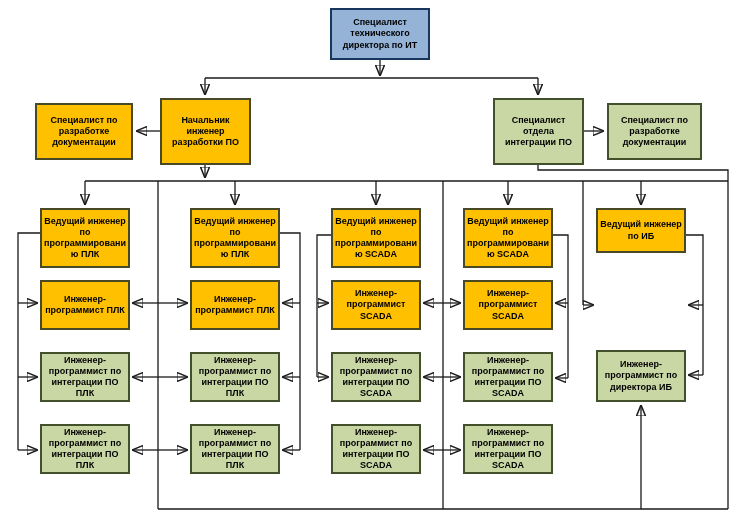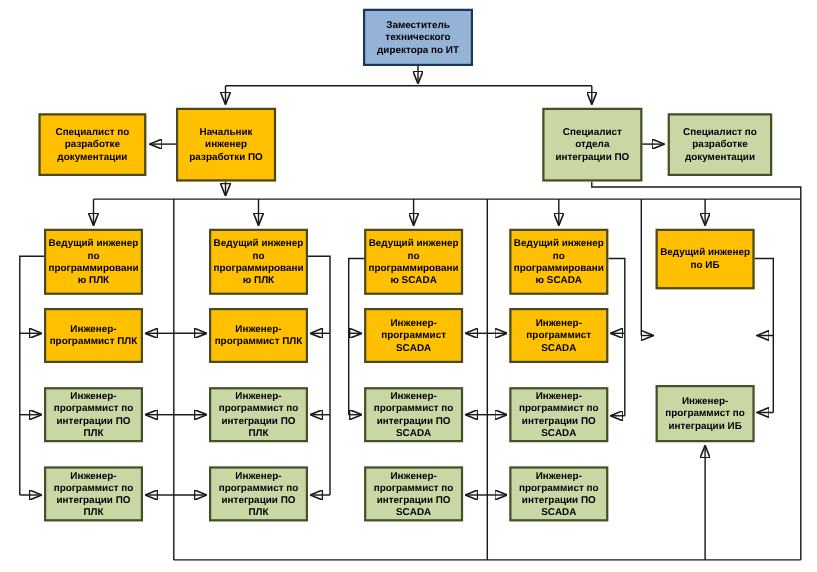--- a/index.html
+++ b/index.html
@@ -82,21 +82,21 @@
     <path d="M443,303 L460,303" marker-end="url(#arr)"></path>
     <path d="M443,377 L424,377" marker-end="url(#arr)"></path>
     <path d="M443,377 L460,377" marker-end="url(#arr)"></path>
     <path d="M443,450 L424,450" marker-end="url(#arr)"></path>
     <path d="M443,450 L460,450" marker-end="url(#arr)"></path>
 
     <path d="M583,181 L583,305"></path>
     <path d="M583,305 L593,305" marker-end="url(#arr)"></path>
   </svg>
 
-  <div class="node blue" style="left:330px;top:8px;width:100px;height:52px">Заместитель технического директора по ИТ</div>
+  <div class="node blue" style="left:330px;top:8px;width:100px;height:52px">Специалист технического директора по ИТ</div>
 
   <div class="node orange" style="left:35px;top:103px;width:98px;height:57px">Специалист по разработке документации</div>
   <div class="node orange" style="left:160px;top:98px;width:91px;height:67px">Начальник инженер разработки ПО</div>
   <div class="node green" style="left:493px;top:98px;width:91px;height:67px">Специалист отдела интеграции ПО</div>
   <div class="node green" style="left:607px;top:103px;width:95px;height:57px">Специалист по разработке документации</div>
 
   <div class="node orange" style="left:40px;top:208px;width:90px;height:60px">Ведущий инженер по программированию ПЛК</div>
   <div class="node orange" style="left:40px;top:280px;width:90px;height:50px">Инженер-программист ПЛК</div>
   <div class="node green" style="left:40px;top:352px;width:90px;height:50px">Инженер-программист по интеграции ПО ПЛК</div>
   <div class="node green" style="left:40px;top:424px;width:90px;height:50px">Инженер-программист по интеграции ПО ПЛК</div>
@@ -109,16 +109,16 @@
   <div class="node orange" style="left:331px;top:208px;width:90px;height:60px">Ведущий инженер по программированию SCADA</div>
   <div class="node orange" style="left:331px;top:280px;width:90px;height:50px">Инженер-программист SCADA</div>
   <div class="node green" style="left:331px;top:352px;width:90px;height:50px">Инженер-программист по интеграции ПО SCADA</div>
   <div class="node green" style="left:331px;top:424px;width:90px;height:50px">Инженер-программист по интеграции ПО SCADA</div>
 
   <div class="node orange" style="left:463px;top:208px;width:90px;height:60px">Ведущий инженер по программированию SCADA</div>
   <div class="node orange" style="left:463px;top:280px;width:90px;height:50px">Инженер-программист SCADA</div>
   <div class="node green" style="left:463px;top:352px;width:90px;height:50px">Инженер-программист по интеграции ПО SCADA</div>
   <div class="node green" style="left:463px;top:424px;width:90px;height:50px">Инженер-программист по интеграции ПО SCADA</div>
 
-  <div class="node orange" style="left:596px;top:208px;width:90px;height:55px">Ведущий инженер по ИБ</div>
-  <div class="node green" style="left:596px;top:350px;width:90px;height:52px">Инженер-программист по интеграции ИБ</div>
+  <div class="node orange" style="left:596px;top:208px;width:90px;height:45px">Ведущий инженер по ИБ</div>
+  <div class="node green" style="left:596px;top:350px;width:90px;height:52px">Инженер-программист по директора ИБ</div>
 
 </div>
 
 </body></html>

